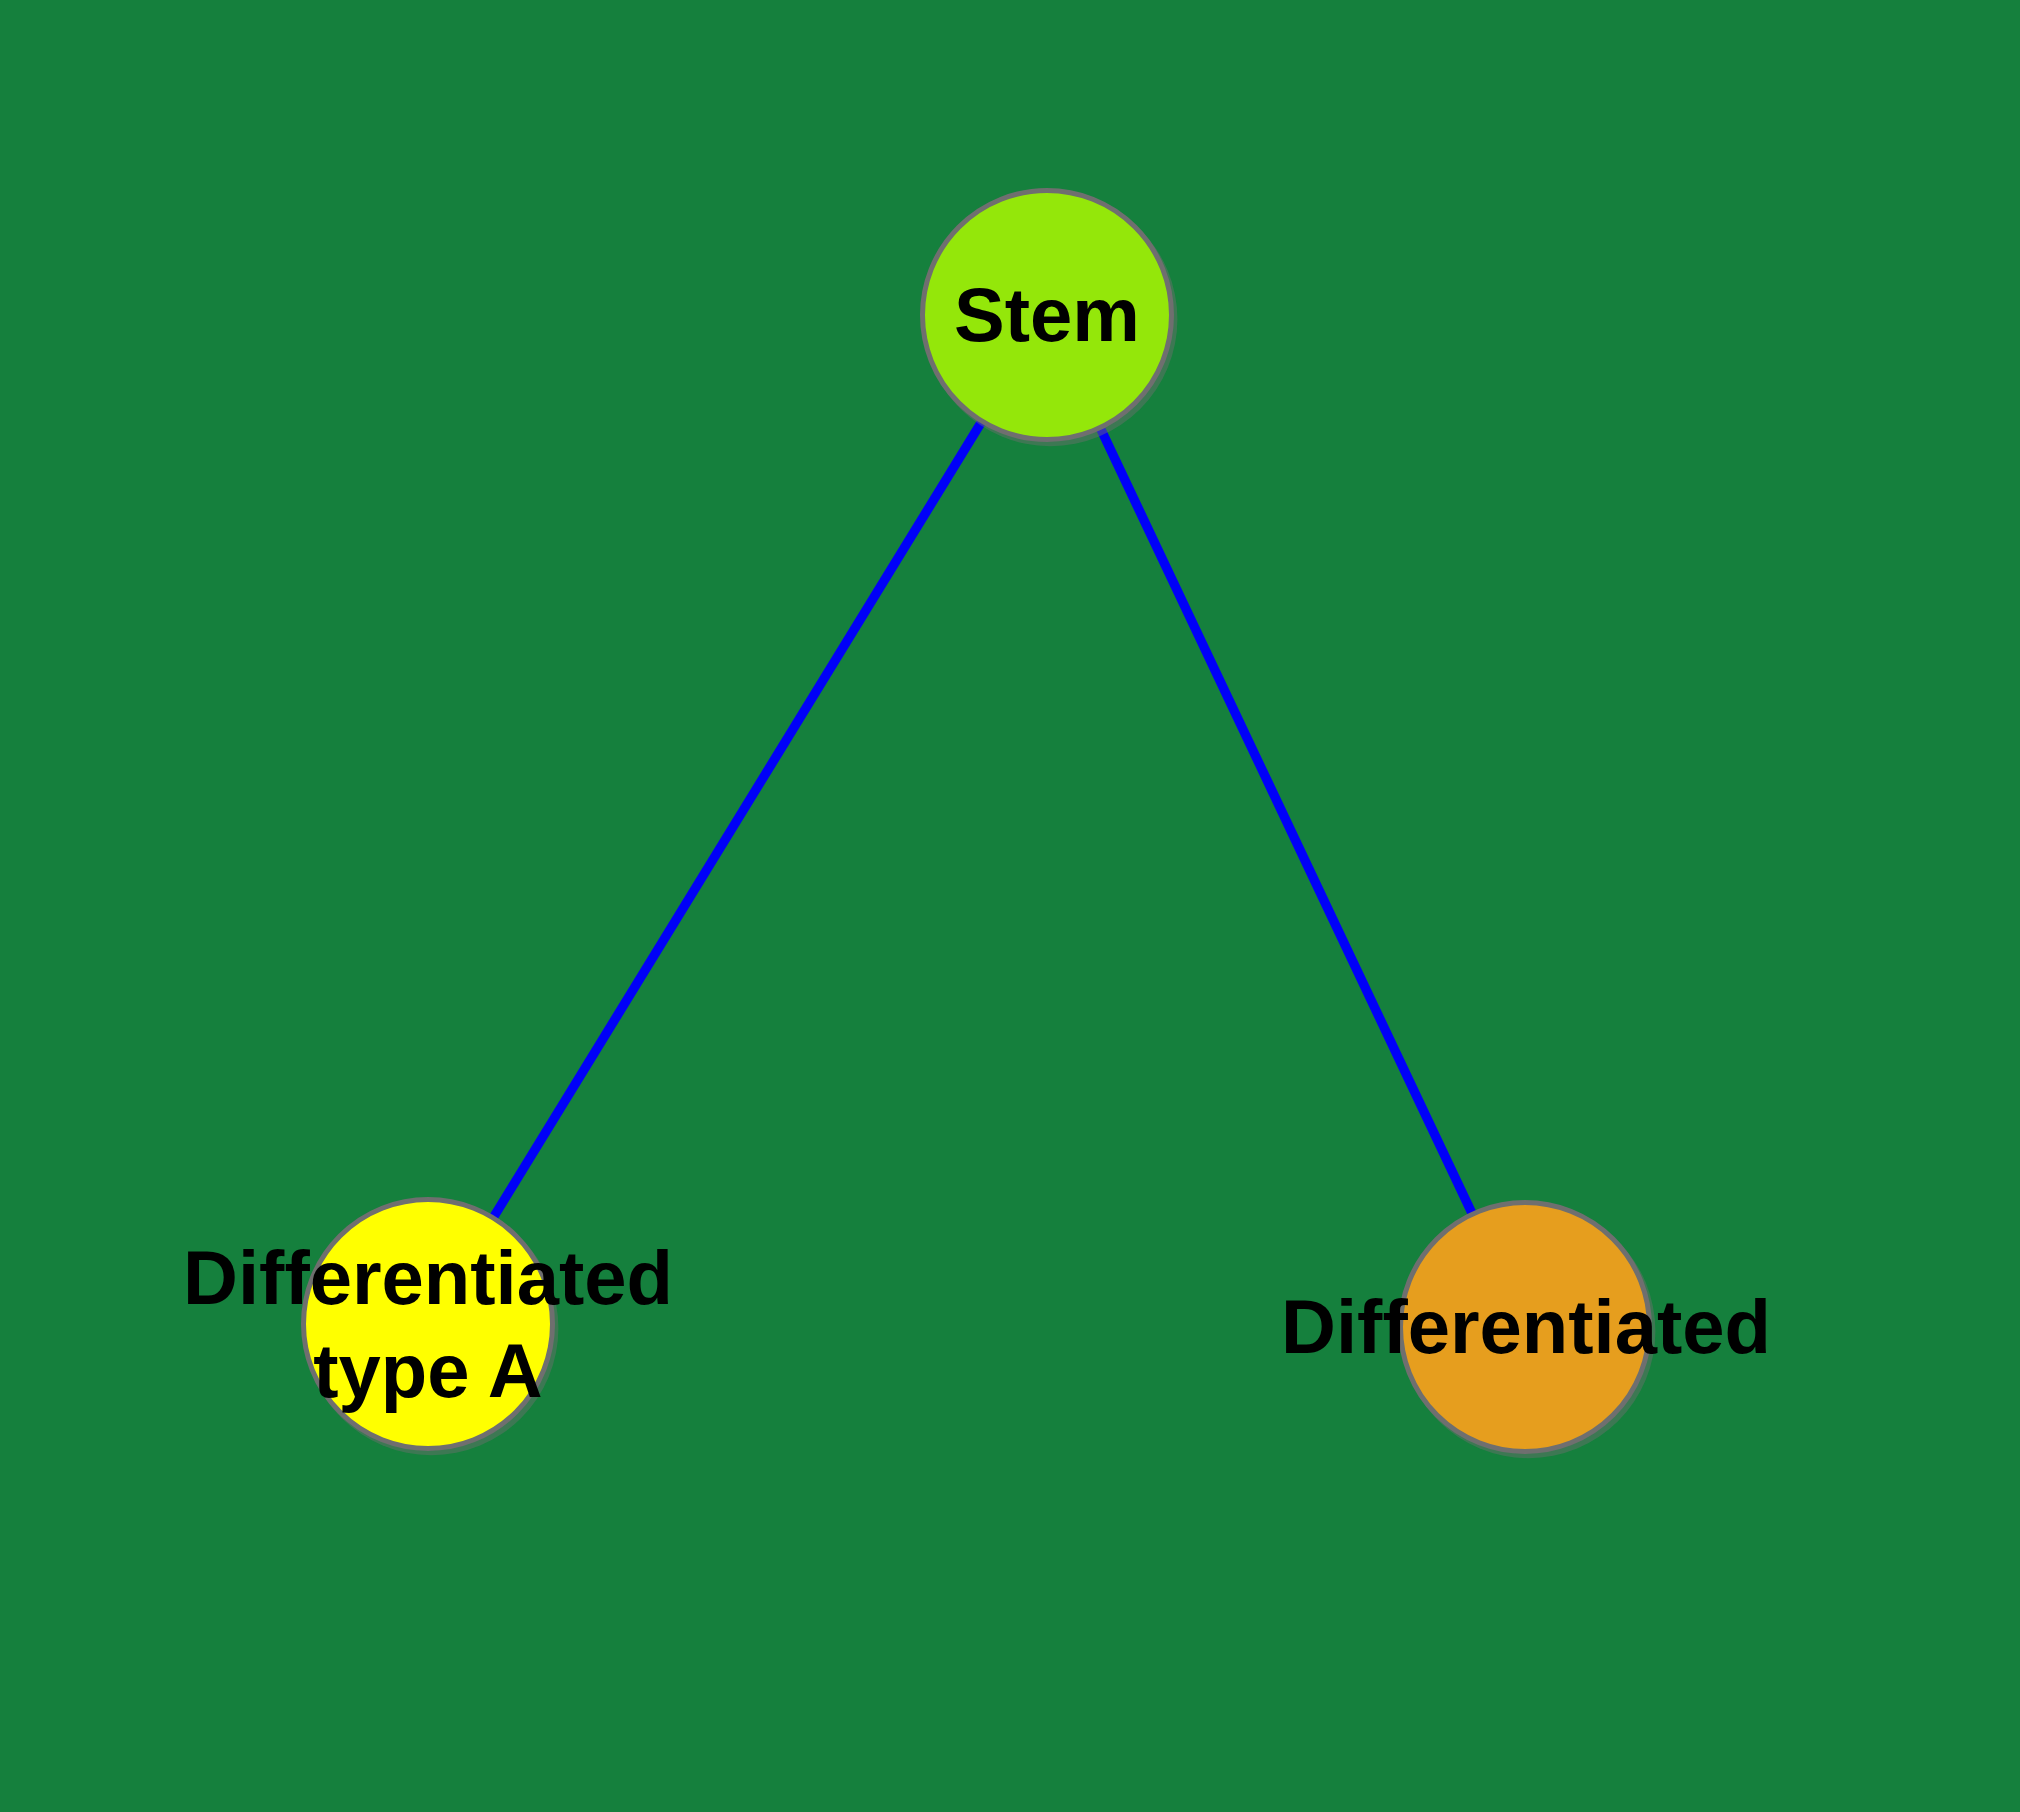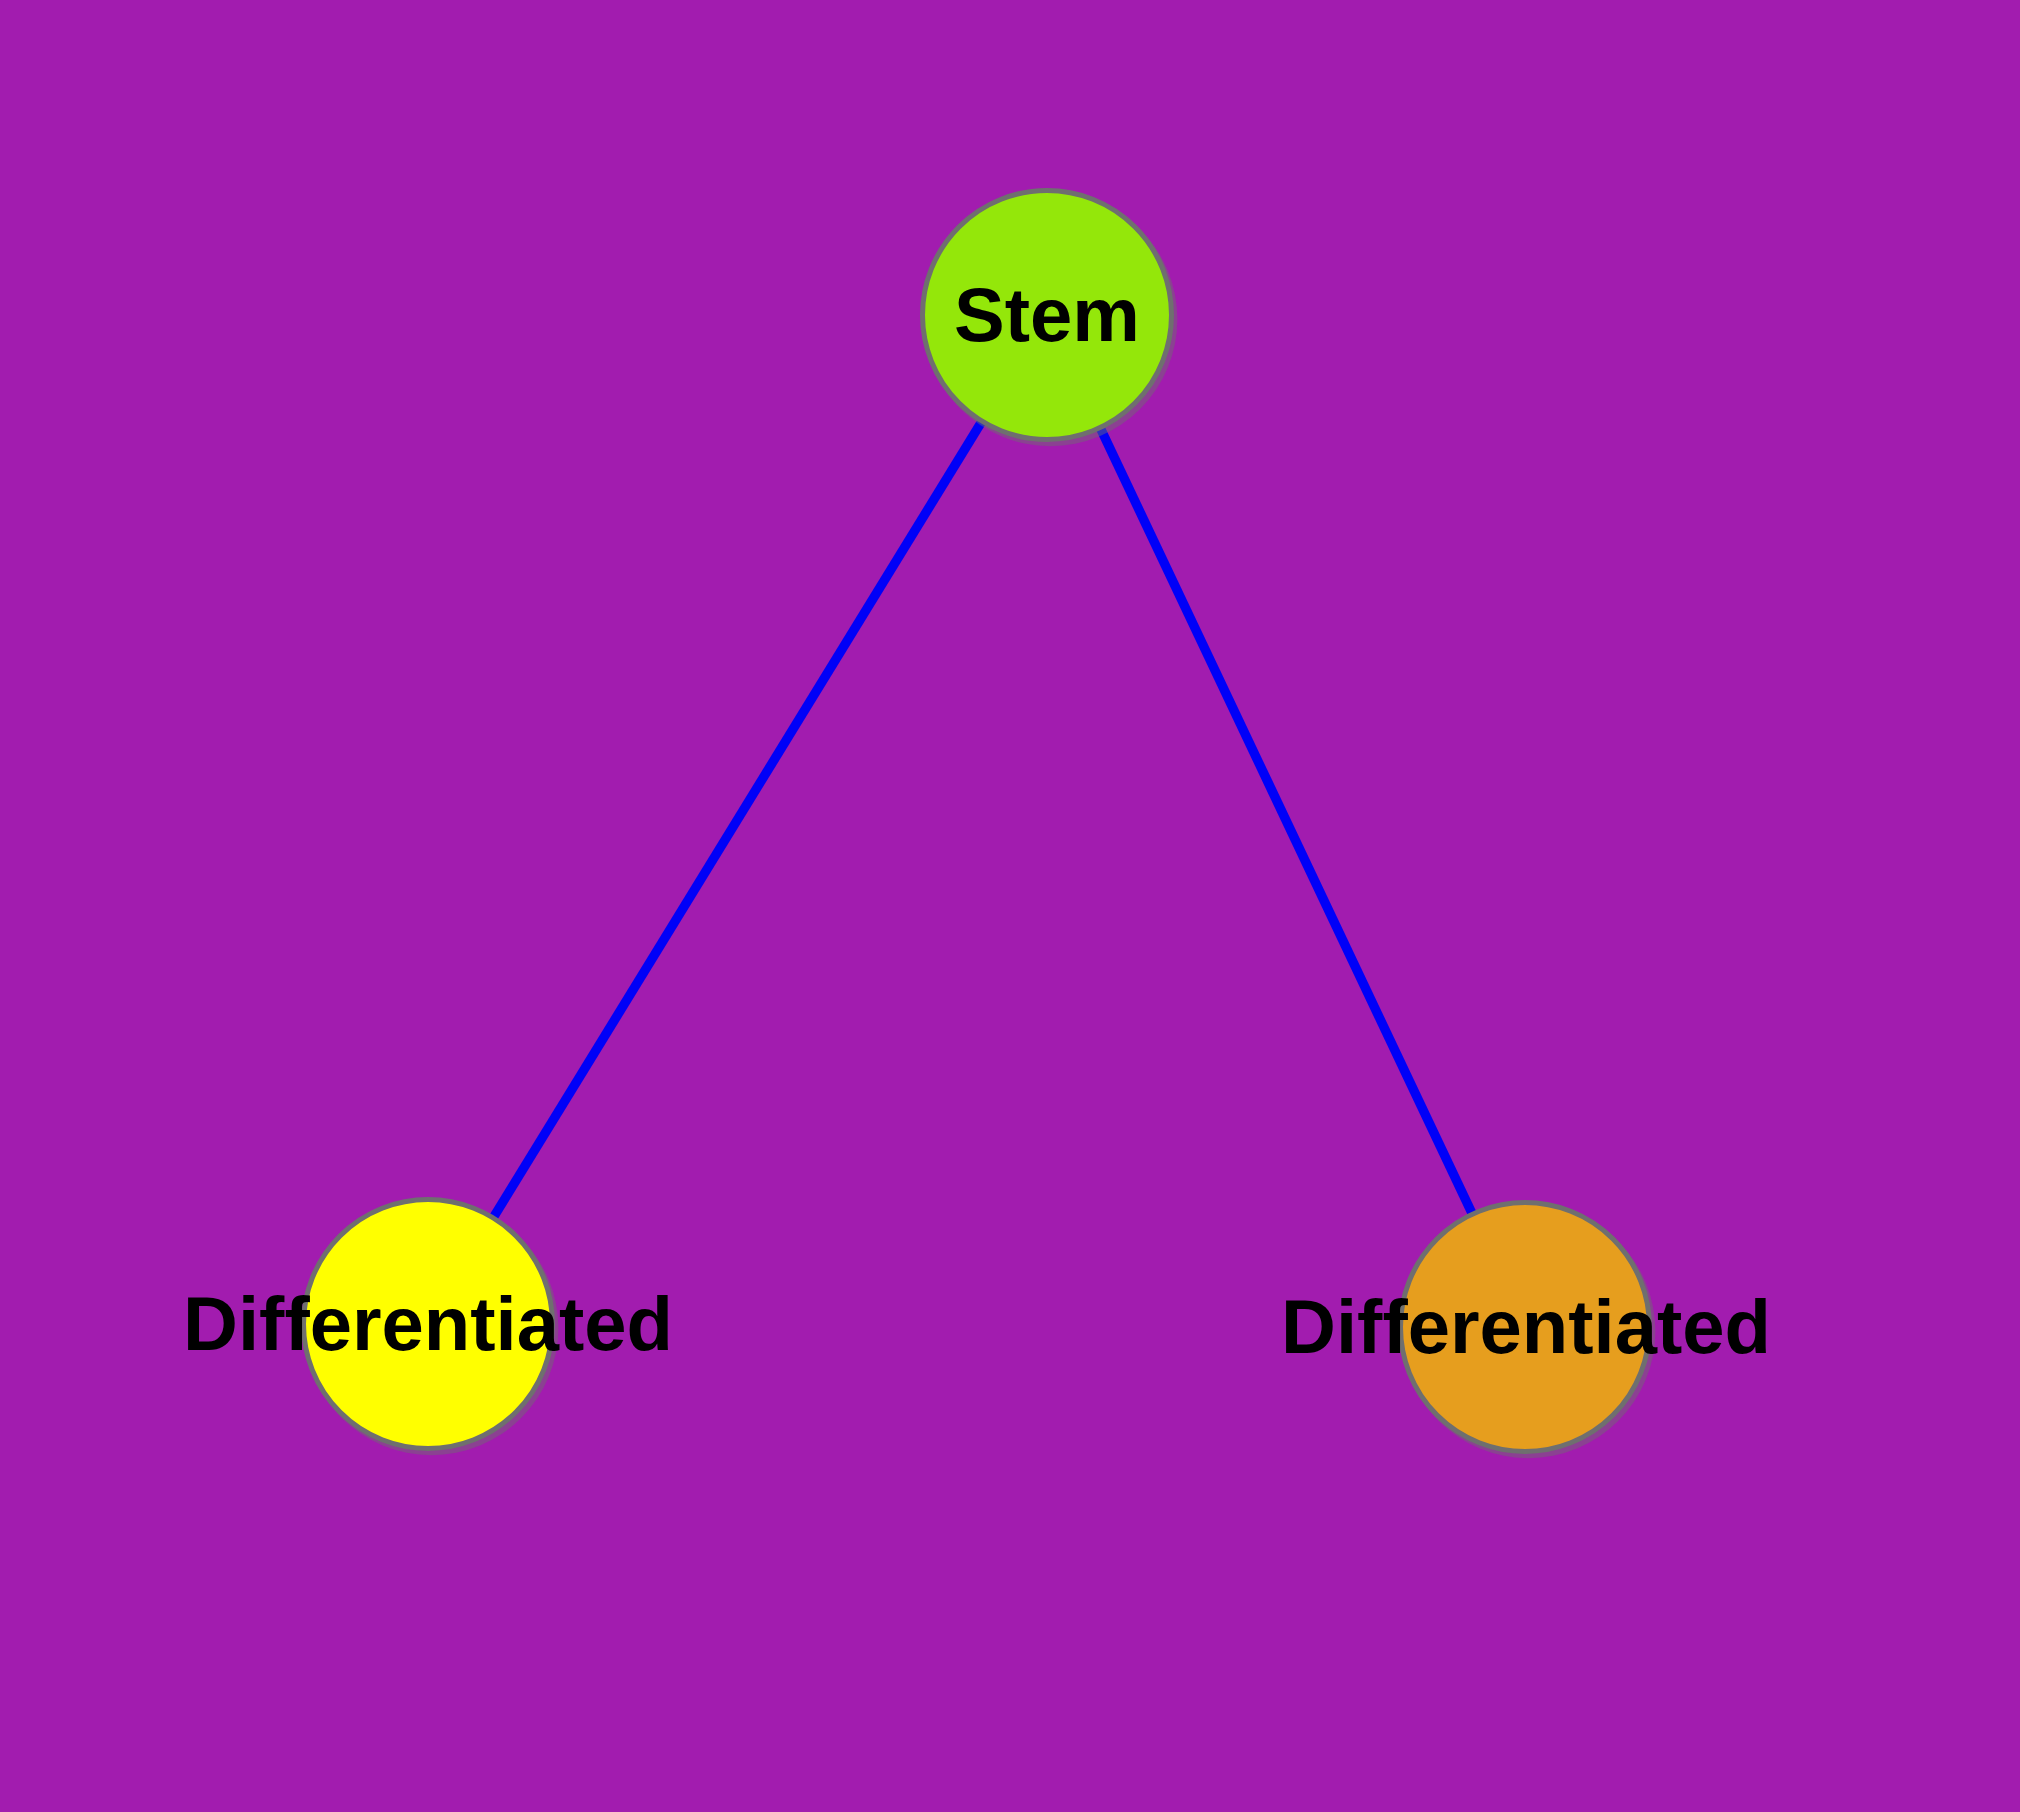--- a/index.html
+++ b/index.html
@@ -43,33 +43,34 @@
     line-height: 1.23;
     z-index: 2;
   }
   .label-line {
     display: block;
   }
 </style>
 </head>
 <body>
 
-<div class="canvas" style="width: 2021px; height: 1812px; background: #a21caf;">
+<div class="canvas" style="width: 2021px; height: 1812px; background: #15803d;">
   <svg class="edges-layer" xmlns="http://www.w3.org/2000/svg" preserveAspectRatio="none" viewBox="0 0 2384 2138">
       <line x1="1235" y1="372" x2="505" y2="1562" stroke="#0000f8" stroke-width="11"></line>
       <line x1="1235" y1="372" x2="1800" y2="1566" stroke="#0000f8" stroke-width="11"></line>
     </svg>
   <div class="nodes-layer">
       <div class="node" style="left: 920px; top: 188px; width: 254px; height: 254px; background: rgb(148, 231, 10); border-color: rgb(111, 111, 111);"></div>
       <div class="node-label" style="left: 1047px; top: 315px; color: rgb(0, 0, 0);">
         <span class="label-line">Stem</span>
       </div>
       <div class="node" style="left: 301px; top: 1197px; width: 254px; height: 254px; background: rgb(255, 255, 0); border-color: rgb(111, 111, 111);"></div>
       <div class="node-label" style="left: 428px; top: 1324px; color: rgb(0, 0, 0);">
         <span class="label-line">Differentiated</span>
+        <span class="label-line">type A</span>
       </div>
       <div class="node" style="left: 1398px; top: 1200px; width: 254px; height: 254px; background: rgb(230, 158, 30); border-color: rgb(111, 111, 111);"></div>
       <div class="node-label" style="left: 1526px; top: 1327px; color: rgb(0, 0, 0);">
         <span class="label-line">Differentiated</span>
       </div>
     </div>
 </div>
 
 
 </body></html>

